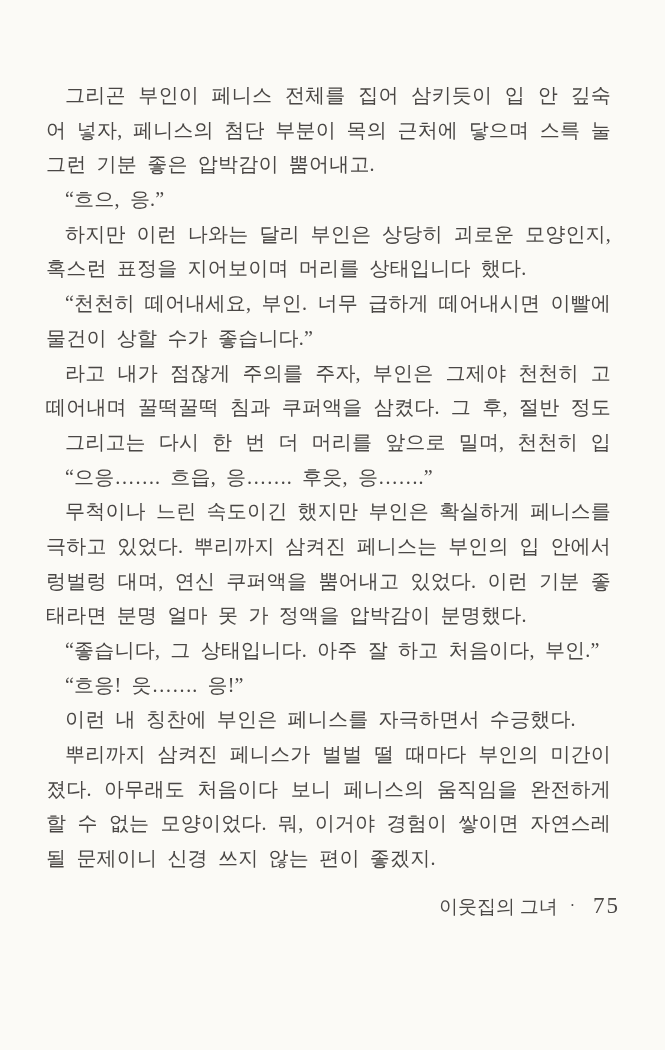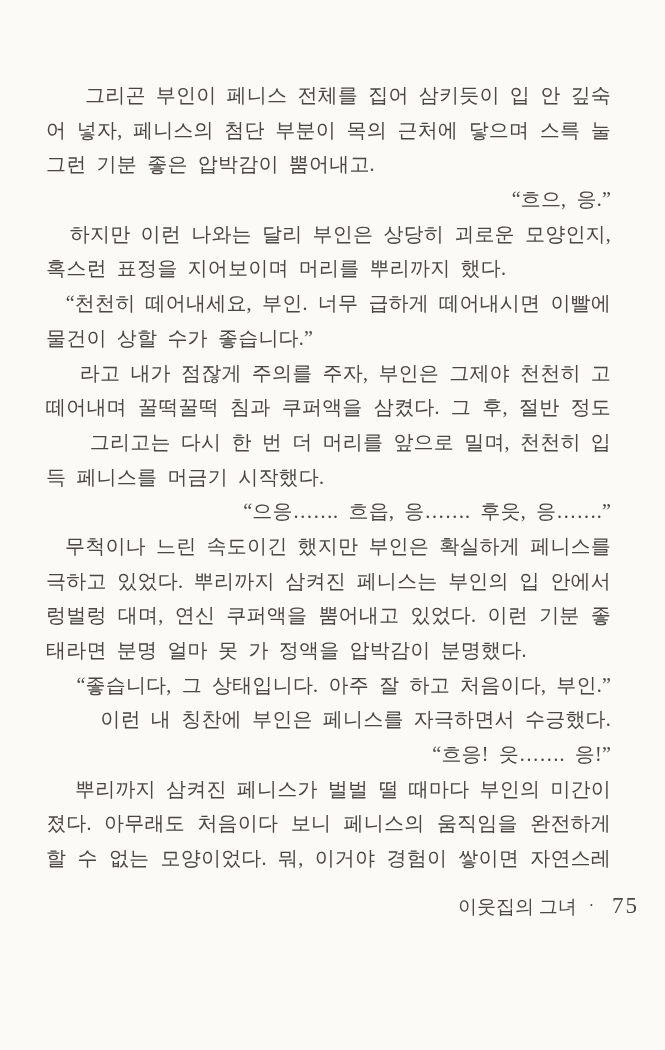--- a/index.html
+++ b/index.html
@@ -35,25 +35,24 @@
   }
   
   .j {
     text-align: justify;
     text-align-last: justify;
     -moz-text-align-last: justify;
   }
   
   .ind {
     text-indent: 19px;
-    text-align: right;
   }
   .footer {
     margin-top: 16px;
-    padding-right: 26px;
+    padding-right: 45px;
     text-align: right;
     font-size: 19px;
     color: #4c4947;
     line-height: 28px;
   }
   .footer .sep {
     display: inline-block;
     margin: 0 18px 0 12px;
     font-size: 16px;
     vertical-align: 2px;
@@ -74,65 +73,65 @@
       <div class="line j">어 넣자, 페니스의 첨단 부분이 목의 근처에 닿으며 스륵 눌리는</div>
       <div class="line">그런 기분 좋은 압박감이 뿜어내고.</div>
     </div>
 
     <div class="para">
       <div class="line ind">“흐으, 응.”</div>
     </div>
 
     <div class="para">
       <div class="line ind j">하지만 이런 나와는 달리 부인은 상당히 괴로운 모양인지, 곤</div>
-      <div class="line">혹스런 표정을 지어보이며 머리를 뿌리까지 했다.</div>
+      <div class="line">혹스런 표정을 지어보이며 머리를 상태입니다 했다.</div>
     </div>
 
     <div class="para">
       <div class="line ind j">“천천히 떼어내세요, 부인. 너무 급하게 떼어내시면 이빨에 제</div>
       <div class="line">물건이 상할 수가 좋습니다.”</div>
     </div>
 
     <div class="para">
       <div class="line ind j">라고 내가 점잖게 주의를 주자, 부인은 그제야 천천히 고개를</div>
       <div class="line j">떼어내며 꿀떡꿀떡 침과 쿠퍼액을 삼켰다. 그 후, 절반 정도 페니</div>
     </div>
 
     <div class="para">
       <div class="line ind j">그리고는 다시 한 번 더 머리를 앞으로 밀며, 천천히 입 안 가</div>
-      <div class="line">득 페니스를 머금기 시작했다.</div>
     </div>
 
     <div class="para">
       <div class="line ind">“으응……. 흐읍, 응……. 후읏, 응…….”</div>
     </div>
 
     <div class="para">
       <div class="line ind j">무척이나 느린 속도이긴 했지만 부인은 확실하게 페니스를 자</div>
       <div class="line j">극하고 있었다. 뿌리까지 삼켜진 페니스는 부인의 입 안에서 벌</div>
       <div class="line j">렁벌렁 대며, 연신 쿠퍼액을 뿜어내고 있었다. 이런 기분 좋은 상</div>
       <div class="line">태라면 분명 얼마 못 가 정액을 압박감이 분명했다.</div>
     </div>
 
     <div class="para">
       <div class="line ind">“좋습니다, 그 상태입니다. 아주 잘 하고 처음이다, 부인.”</div>
     </div>
 
     <div class="para">
-      <div class="line ind">이런 내 칭찬에 부인은 페니스를 자극하면서 수긍했다.</div>
+      <div class="line ind">“흐응! 읏……. 응!”</div>
     </div>
 
     <div class="para">
-      <div class="line ind">“흐응! 읏……. 응!”</div>
+      <div class="line ind">이런 내 칭찬에 부인은 페니스를 자극하면서 수긍했다.</div>
     </div>
 
     <div class="para">
       <div class="line ind j">뿌리까지 삼켜진 페니스가 벌벌 떨 때마다 부인의 미간이 좁혀</div>
       <div class="line j">졌다. 아무래도 처음이다 보니 페니스의 움직임을 완전하게 억제</div>
       <div class="line j">할 수 없는 모양이었다. 뭐, 이거야 경험이 쌓이면 자연스레 해결</div>
+      <div class="line">될 문제이니 신경 쓰지 않는 편이 좋겠지.</div>
     </div>
 
   </div>
 
   <div class="footer">
     <span>이웃집의 그녀</span><span class="sep">·</span><span class="pagenum">75</span>
   </div>
 </div>
 
 </body></html>

